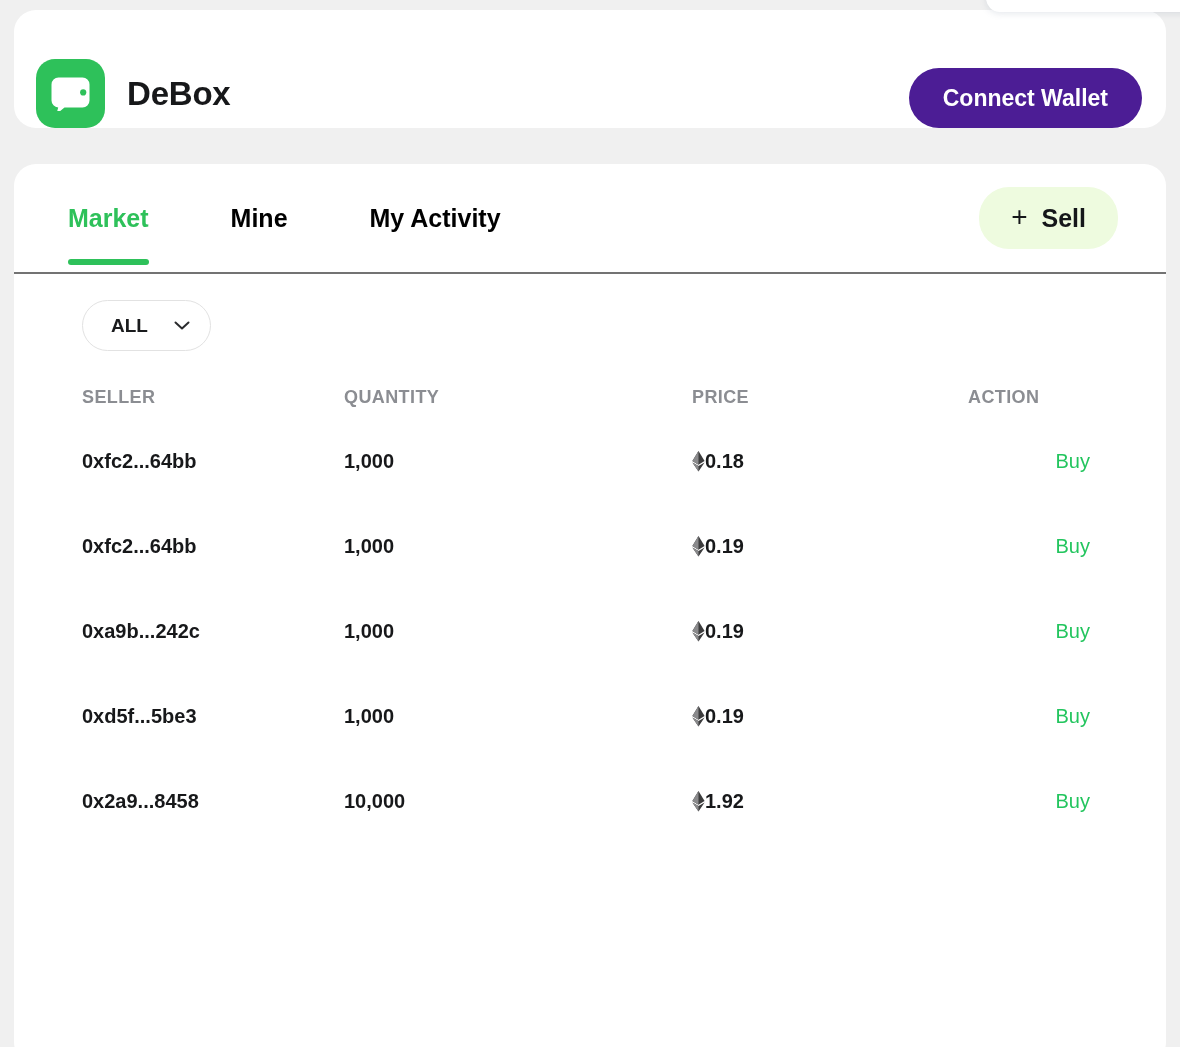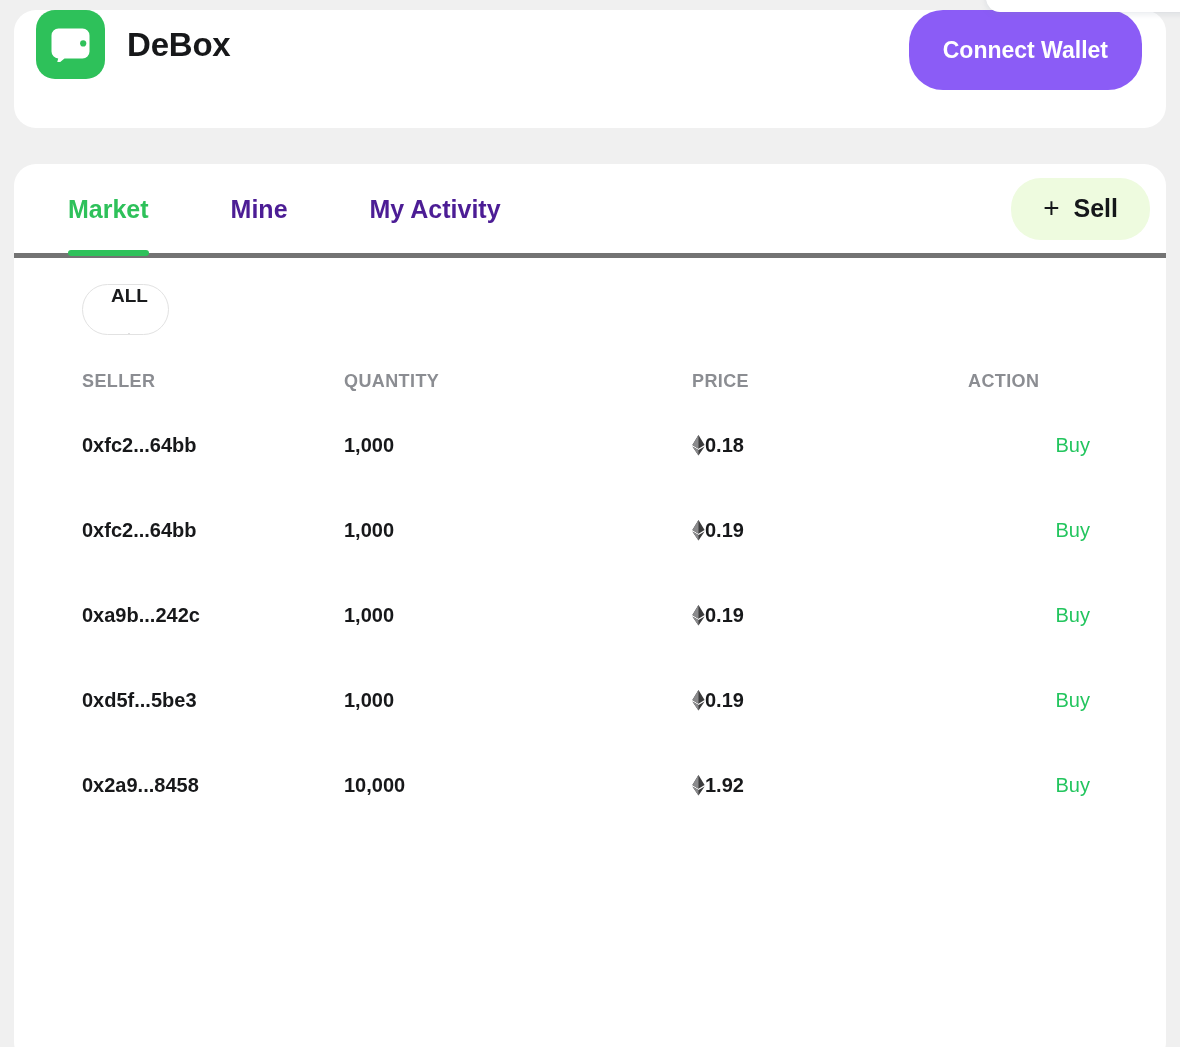--- a/index.html
+++ b/index.html
@@ -33,21 +33,21 @@
   
   #header-card {
     position: absolute;
     top: 10px;
     left: 14px;
     width: 1152px;
     height: 118px;
     background: #ffffff;
     border-radius: 22px;
     display: flex;
-    align-items: flex-start;
+    align-items: flex-end;
     z-index: 10;
   }
 
   #brand {
     display: flex;
     align-items: center;
     margin-left: 22px;
   }
 
   #logo-mark {
@@ -66,25 +66,25 @@
     margin-left: 22px;
     font-size: 33px;
     font-weight: bold;
     color: #17181a;
     letter-spacing: -0.2px;
   }
 
   #connect-wallet-button {
     margin-left: auto;
     margin-right: 24px;
-    background: #8b5cf6;
+    background: #4c1d95;
     color: #ffffff;
     border: none;
     border-radius: 34px;
-    height: 80px;
+    height: 60px;
     padding: 12px 34px;
     font-family: "Liberation Sans", sans-serif;
     font-size: 23px;
     font-weight: bold;
     cursor: pointer;
     white-space: nowrap;
   }
 
   
   #main-card {
@@ -94,32 +94,32 @@
     width: 1152px;
     height: 900px;
     background: #ffffff;
     border-radius: 22px;
     overflow: hidden;
   }
 
   
   #tabbar {
     position: relative;
-    height: 94px;
+    height: 110px;
     display: flex;
     align-items: center;
     padding-left: 54px;
-    padding-right: 16px;
-    border-bottom: 5px solid #737373;
+    padding-right: 48px;
+    border-bottom: 2px solid #737373;
   }
 
   .tab {
     font-size: 25px;
     font-weight: bold;
-    color: #4c1d95;
+    color: #000000;
     background: none;
     border: none;
     font-family: "Liberation Sans", sans-serif;
     cursor: pointer;
     padding: 0;
     margin-right: 82px;
     position: relative;
     height: 122px;
     line-height: 122px;
     white-space: nowrap;
@@ -172,21 +172,20 @@
     height: 51px;
     padding: 0 20px 0 28px;
     border: 1px solid #e2e2e2;
     border-radius: 26px;
     background: #ffffff;
     font-family: "Liberation Sans", sans-serif;
     font-size: 19px;
     font-weight: bold;
     color: #1a1b1d;
     cursor: pointer;
-    flex-direction: column;
   }
   #chevron-down-icon { display: block; }
 
   
   #market-table {
     width: 100%;
     border-collapse: collapse;
     margin-top: 24px;
     table-layout: fixed;
   }

